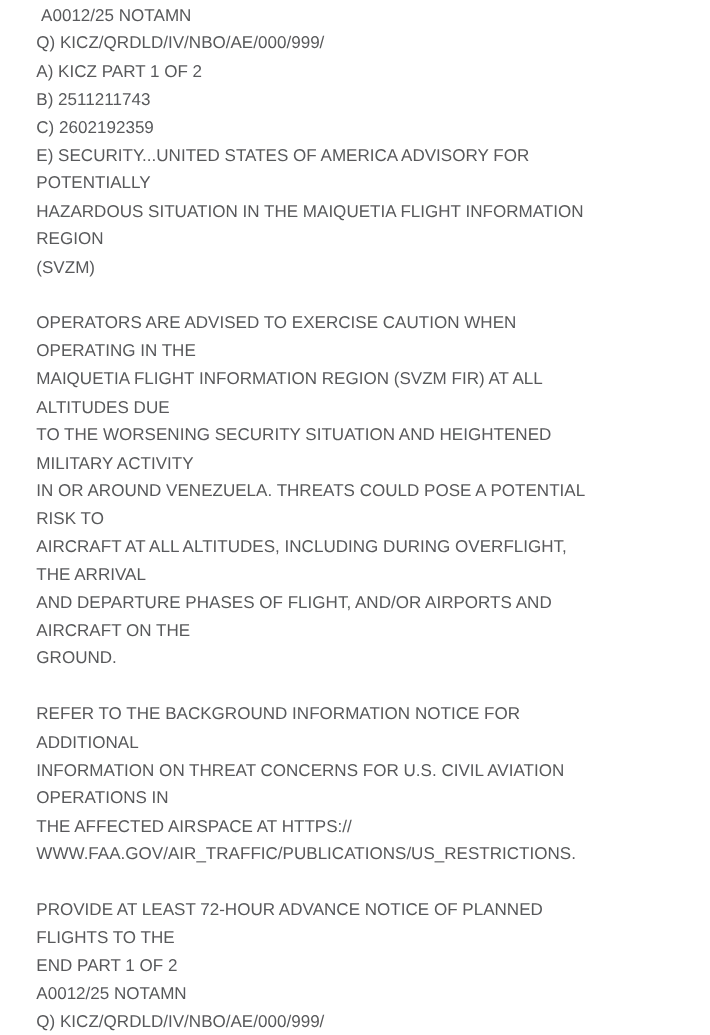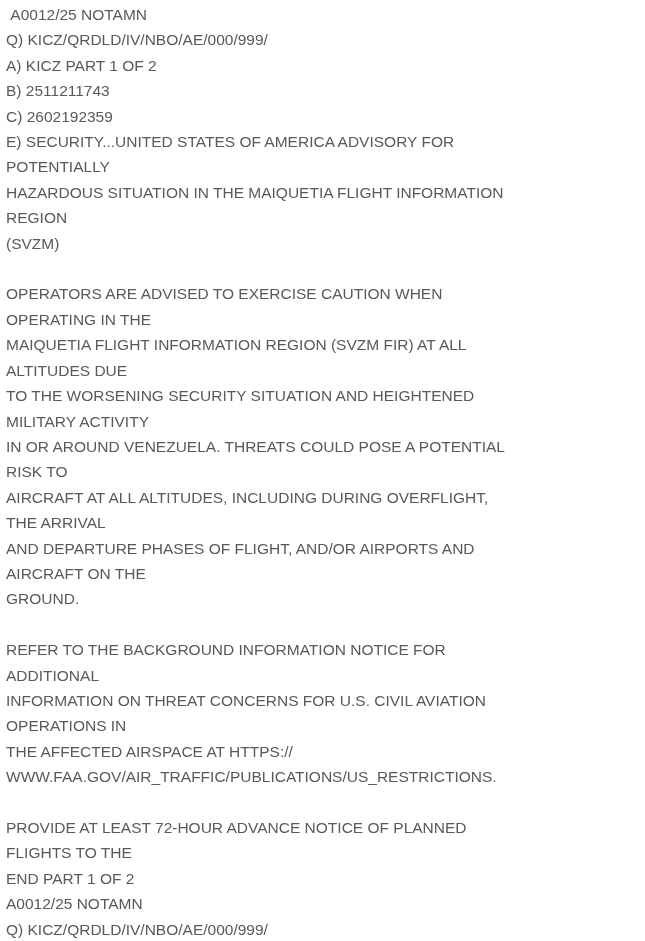--- a/index.html
+++ b/index.html
@@ -11,20 +11,21 @@
     width: 645px;
     height: 941px;
     overflow: hidden;
   }
   .notam-page {
     box-sizing: border-box;
     width: 519px;
     height: 941px;
     padding: 2px 8px 0 6px;
     background: #ffffff;
+    margin-left: 27px;
   }
   .notam-part {
     font-family: "Liberation Sans", "DejaVu Sans", sans-serif;
     font-size: 15.5px;
     line-height: 25.4px;
     color: #58595b;
     white-space: pre-wrap;
     word-break: normal;
   }
 </style>

